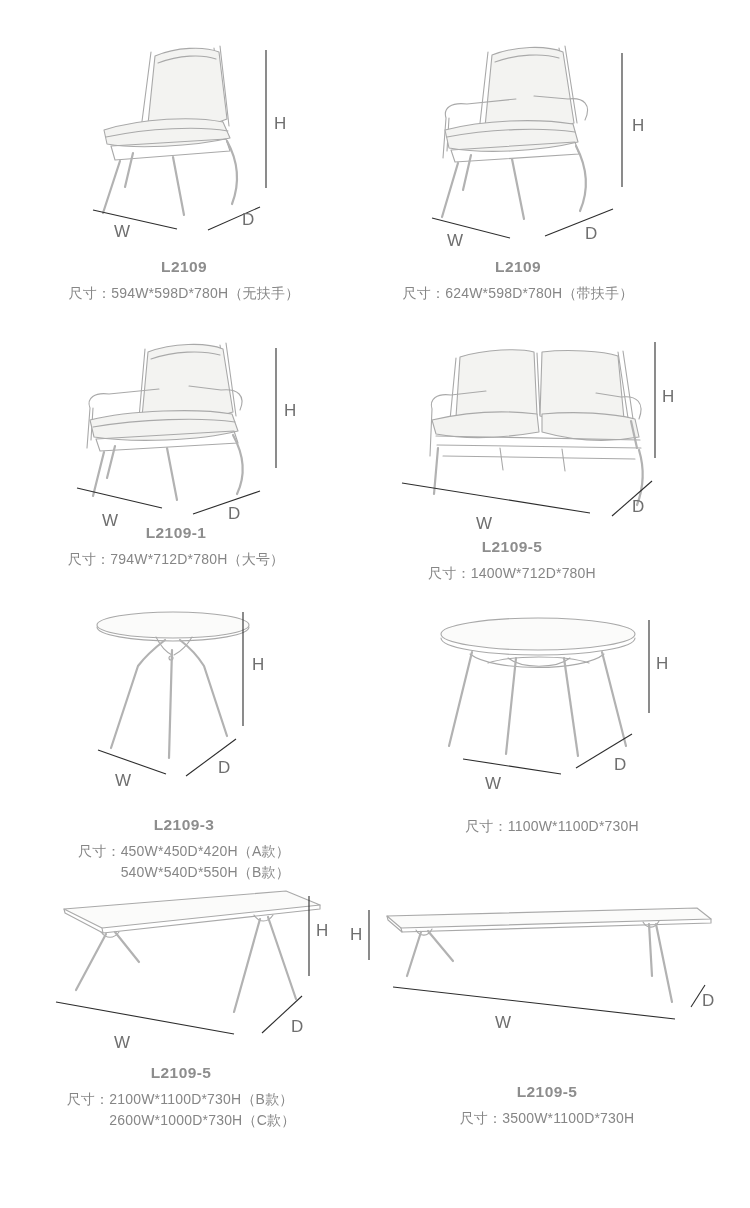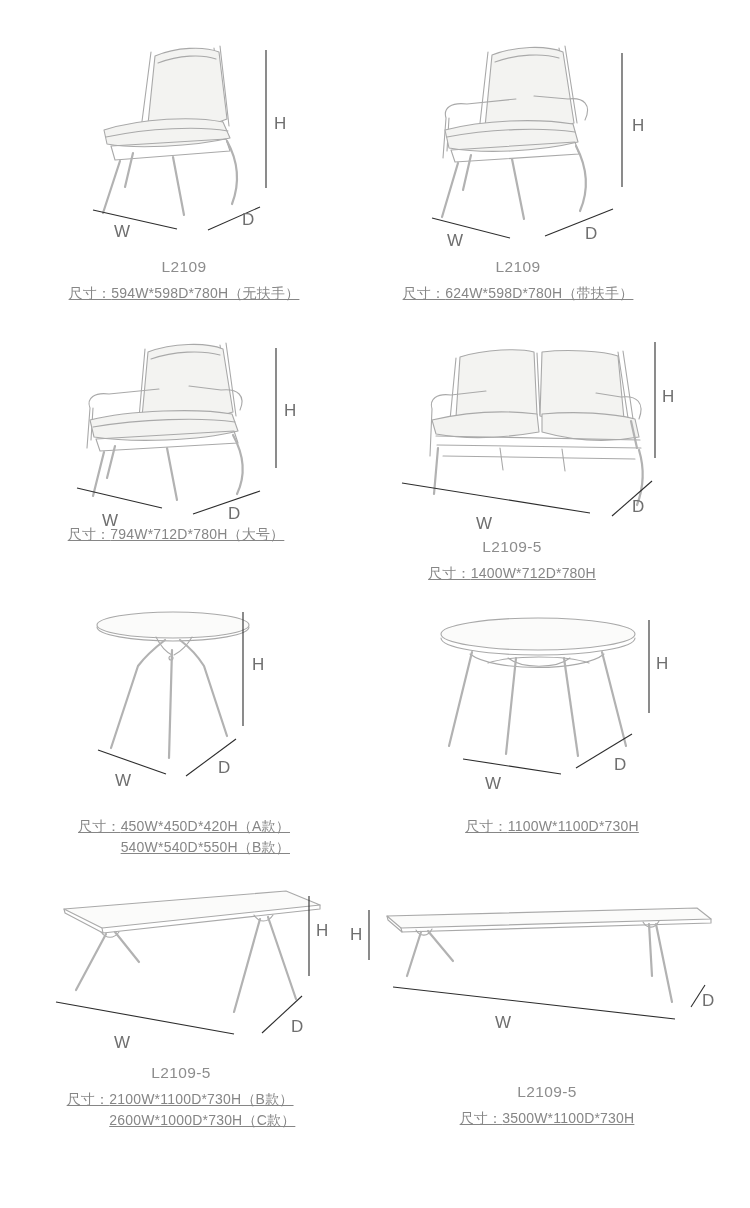--- a/index.html
+++ b/index.html
@@ -2,22 +2,22 @@
 <html><head>
 <meta charset="utf-8">
 <style>
   html,body{margin:0;padding:0;background:#fff;}
   .page{position:relative;width:750px;height:1208px;background:#ffffff;overflow:hidden;
         font-family:"Liberation Sans","DejaVu Sans",sans-serif;}
   .fig{position:absolute;}
   .fig svg{display:block;}
   .dim{position:absolute;font-size:17px;color:#6f6f6f;line-height:1;}
   .txt{position:absolute;width:300px;text-align:center;}
-  .model{font-size:15.5px;color:#8d8d8d;letter-spacing:.4px;margin-bottom:7px;}
-  .specs{display:flex;justify-content:center;font-size:14px;color:#868686;line-height:21px;letter-spacing:.2px;text-decoration:underline;}
+  .model{font-size:15.5px;color:#8d8d8d;letter-spacing:.4px;margin-bottom:7px;font-weight:bold;}
+  .specs{display:flex;justify-content:center;font-size:14px;color:#868686;line-height:21px;letter-spacing:.2px;}
   .spec-values{display:flex;flex-direction:column;align-items:flex-start;text-align:left;}
   .dimline{stroke:#2d2d2d;stroke-width:1.1;}
   .sk{stroke:#a9a9a9;fill:none;stroke-width:1.1;stroke-linecap:round;stroke-linejoin:round;}
   .sk .fillc{fill:#f3f3f1;}
   .sk .filltop{fill:#fbfbfa;}
   .leg{stroke:#b2b2b2;stroke-width:2.2;}
 </style>
 </head>
 <body>
 
@@ -236,39 +236,41 @@
     <div class="model">L2109</div>
     <div class="specs">
       <span class="spec-label">尺寸：</span>
       <span class="spec-values">
           <span>624W*598D*780H（带扶手）</span>
         </span>
     </div>
   </div>
 
   <div class="txt" style="left:26px;top:524px">
+    <div class="model">L2109-1</div>
     <div class="specs">
       <span class="spec-label">尺寸：</span>
       <span class="spec-values">
         <span>794W*712D*780H（大号）</span>
       </span>
     </div>
   </div>
 
   <div class="txt" style="left:362px;top:538px">
     <div class="model">L2109-5</div>
     <div class="specs">
       <span class="spec-label">尺寸：</span>
       <span class="spec-values">
           <span>1400W*712D*780H</span>
         </span>
     </div>
   </div>
 
   <div class="txt" style="left:34px;top:816px">
+    <div class="model">L2109-3</div>
     <div class="specs">
       <span class="spec-label">尺寸：</span>
       <span class="spec-values">
         <span>450W*450D*420H（A款）</span>
         <span>540W*540D*550H（B款）</span>
       </span>
     </div>
   </div>
 
   <div class="txt" style="left:402px;top:816px">

